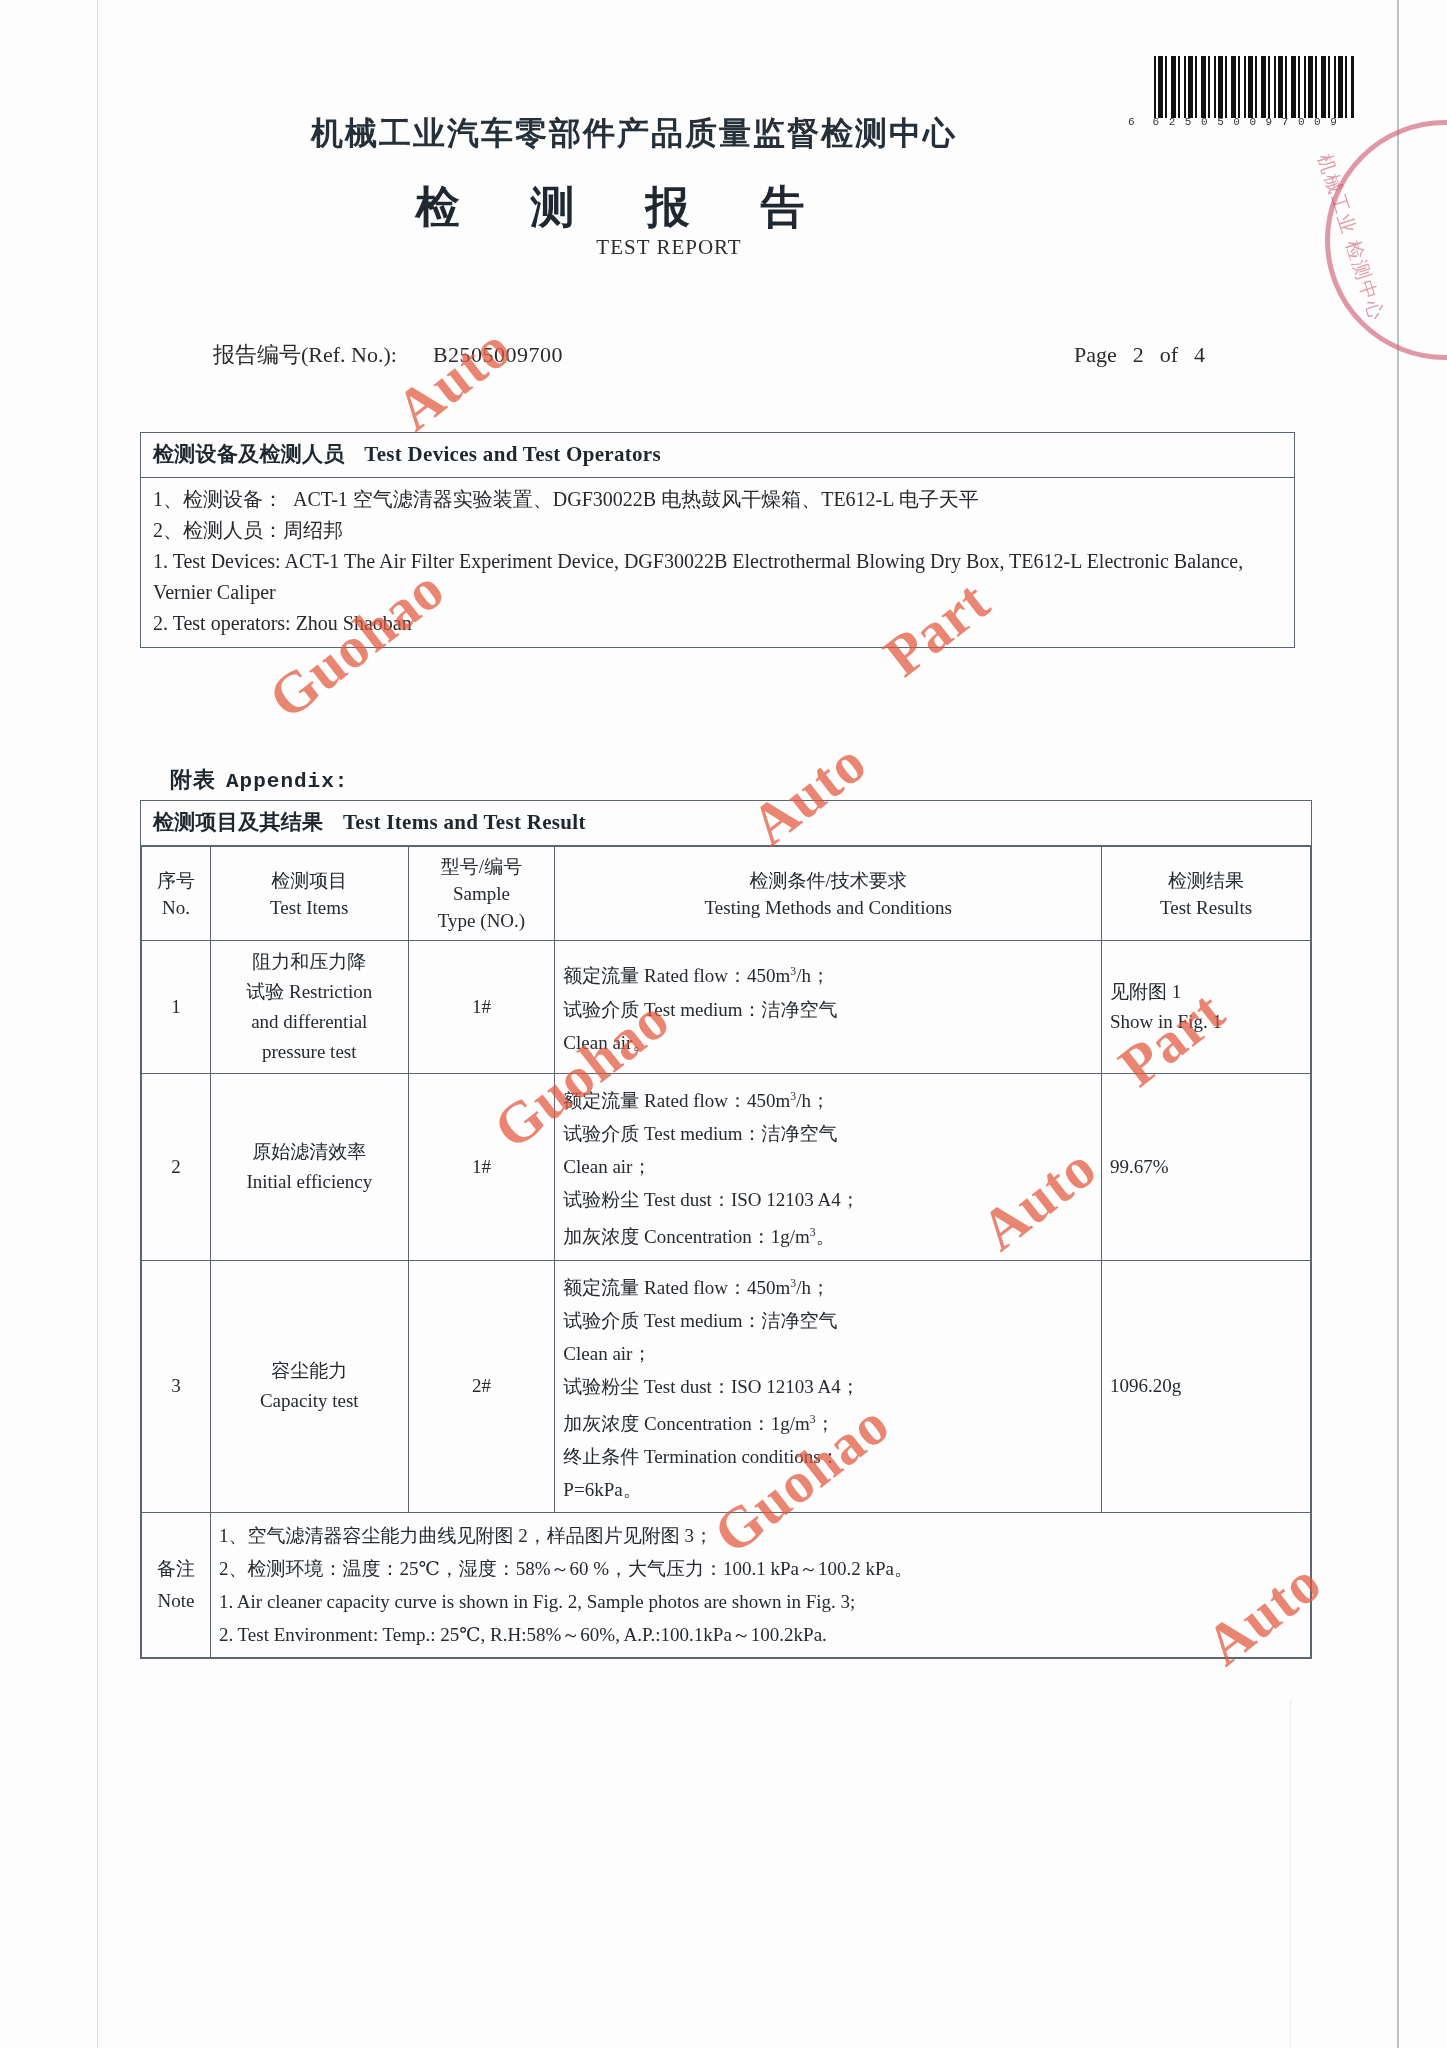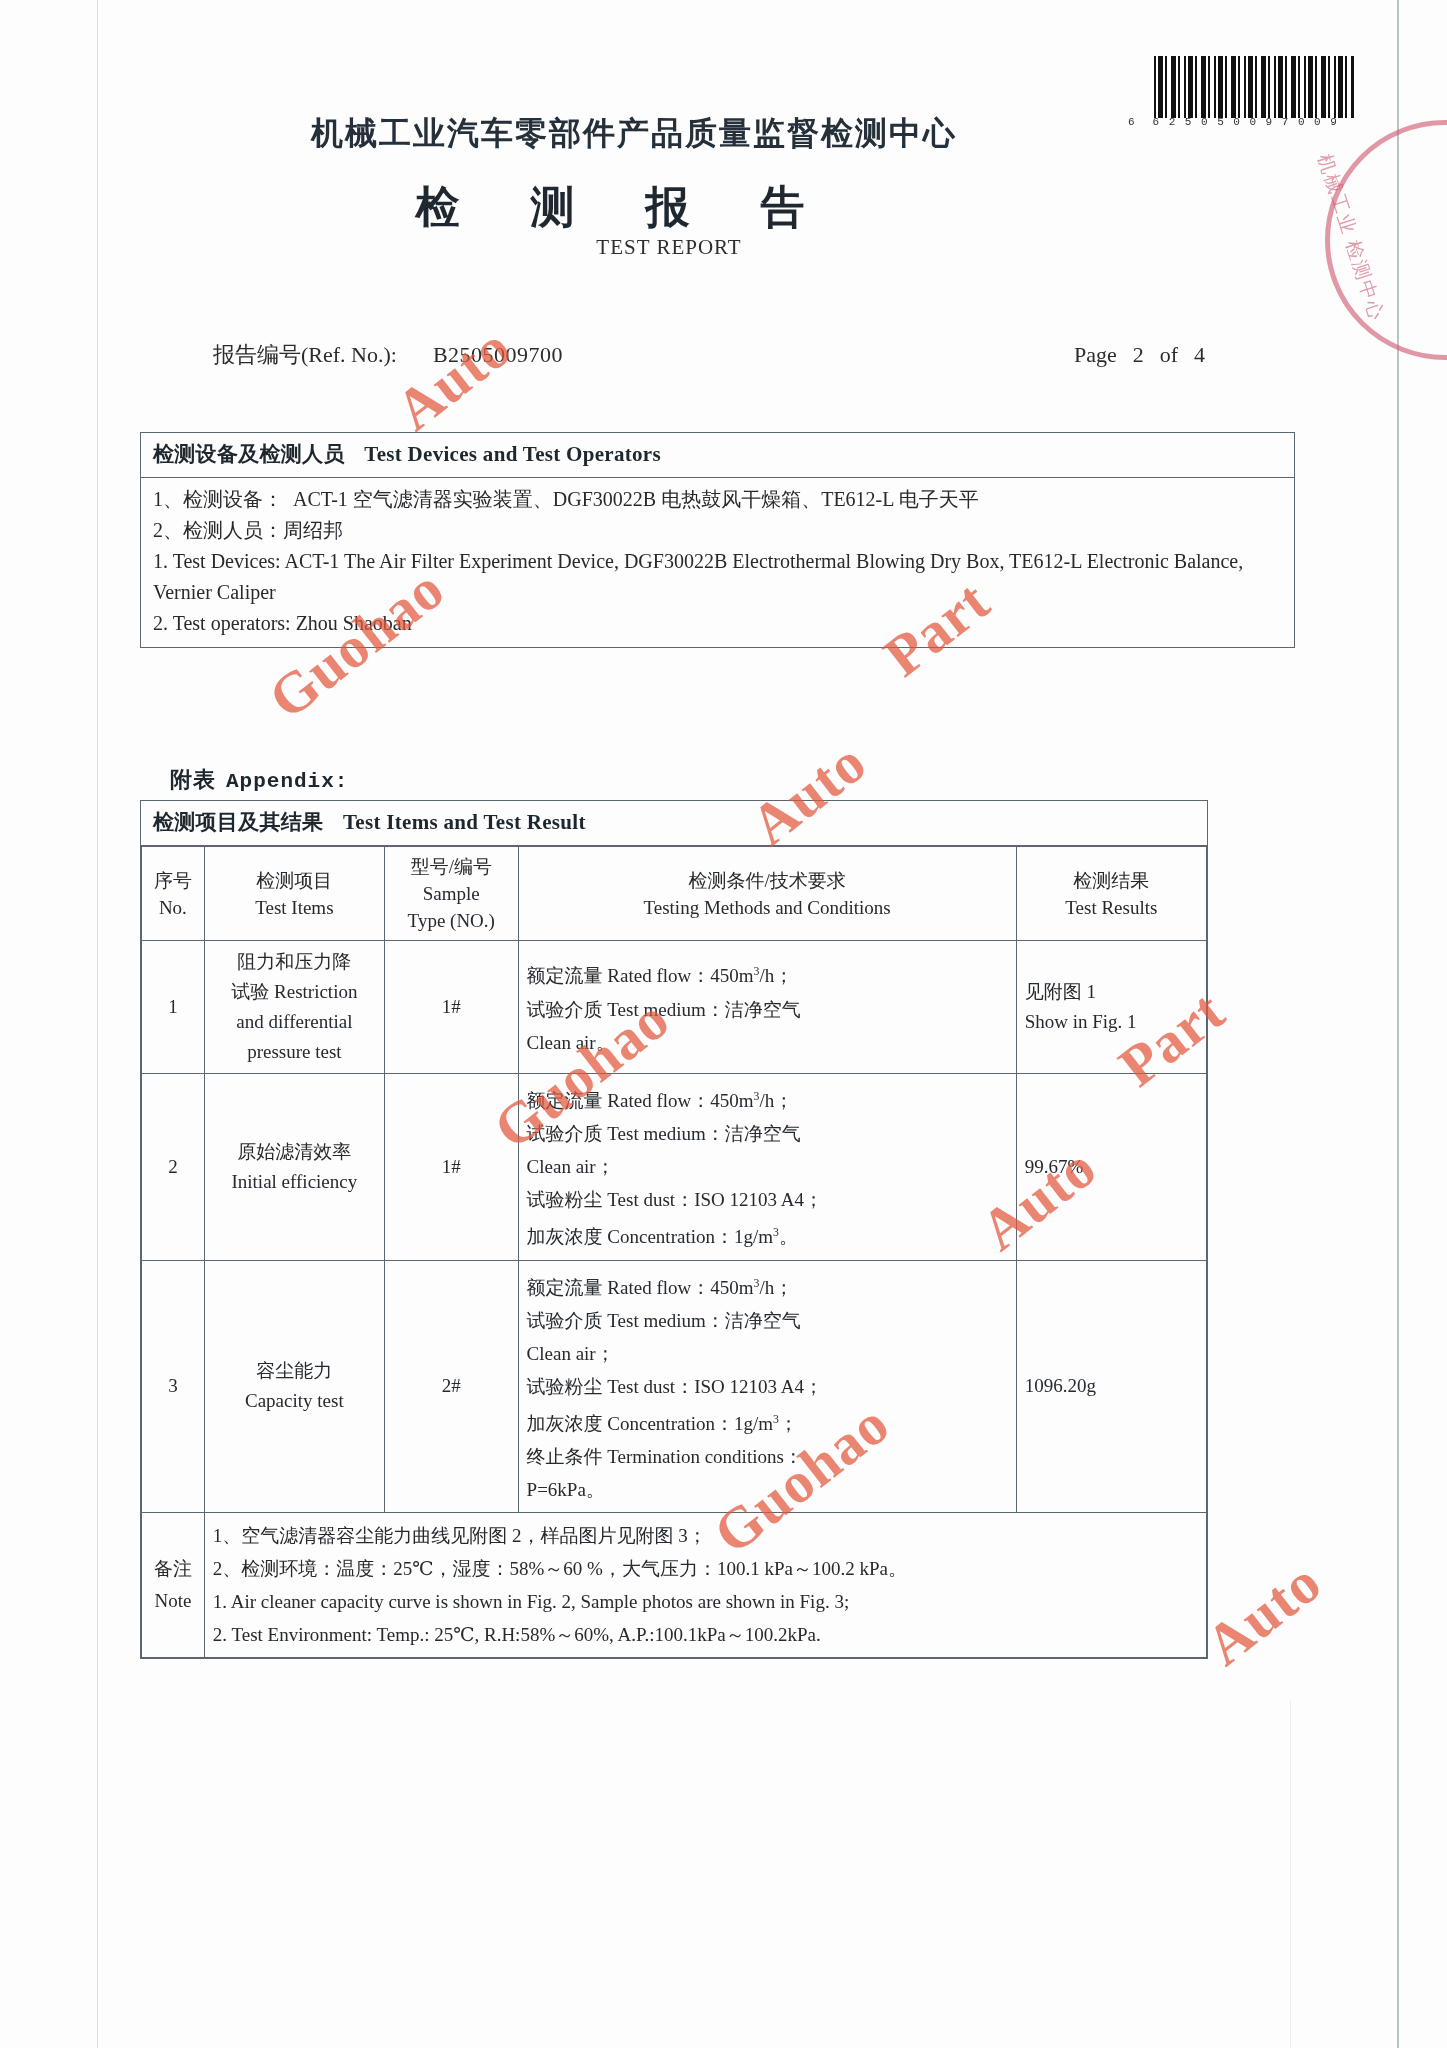--- a/index.html
+++ b/index.html
@@ -194,21 +194,21 @@
     letter-spacing: 1px;
     color: #1e262e;
   }
   .appendix-label .en {
     font-family: "Liberation Mono", "DejaVu Sans Mono", monospace;
     margin-left: 10px;
     font-size: 21px;
   }
 
   
-  #results-box { left: 140px; top: 800px; width: 1068px; }
+  #results-box { left: 140px; top: 800px; width: 1172px; }
   table.results {
     width: 100%;
     border-collapse: collapse;
     table-layout: fixed;
     font-size: 19px;
   }
   table.results td, table.results th {
     border: 1.2px solid #5c6670;
     vertical-align: middle;
     padding: 6px 8px;

